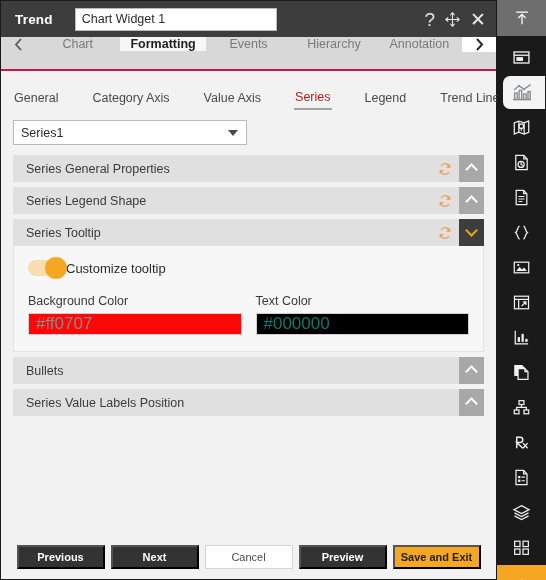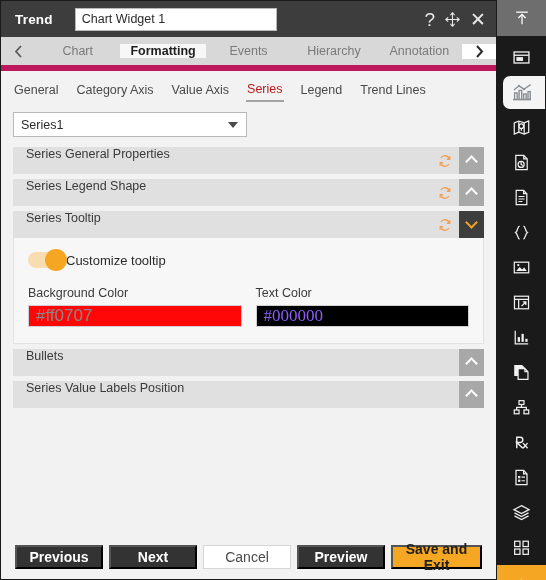--- a/index.html
+++ b/index.html
@@ -33,39 +33,39 @@
     font-size: 12.5px; color: #2b2b2b;
     padding: 0 6px; font-family: "Liberation Sans", sans-serif;
   }
   .tb-icons { margin-left: auto; display: flex; align-items: center; gap: 9px; }
   .tb-icons .ic { color: #e8e8e8; display: flex; align-items: center; justify-content: center; }
   .ic-help { font-size: 19px; line-height: 1; font-weight: normal; }
   .ic-close { font-size: 19px; line-height: 1; }
 
   
   .tabbar {
-    height: 34px; background: #d8d8d8; display: flex; align-items: center; flex: none;
-    border-bottom: 6px solid #be185d;
+    height: 34px; background: #d8d8d8; display: flex; align-items: flex-start; flex: none;
+    border-bottom: 2px solid #be185d;
   }
   .tab-arrow {
     width: 34px; display: flex; align-items: center; justify-content: center;
     color: #555; flex: none;
   }
   .tab-arrow.right { background: #ffffff; }
   .tab {
     flex: 1 1 0; display: flex; align-items: center; justify-content: center;
     font-size: 12.5px; color: #7a7a7a; background: #d8d8d8;
     white-space: nowrap; overflow: hidden;
   }
   .tab.active { background: #f7f7f7; color: #1e1e1e; font-weight: bold; }
 
   
   .subtabs {
     height: 30px; background: #f2f2f2; display: flex; align-items: center;
-    padding-left: 12px; gap: 16px; flex: none; margin-top: 5px;
+    padding-left: 12px; gap: 32px; flex: none; margin-top: 13px;
   }
   .subtab { font-size: 12.5px; color: #4a4a4a; padding: 2px 1px 4px 1px; white-space: nowrap; }
   .subtab.active { color: #b91c1c; border-bottom: 2px solid #a3a3a3; }
 
   
   .select-wrap { padding: 6px 0 10px 12px; flex: none; }
   .series-select {
     position: relative; width: 234px; height: 25px;
     background: #fff; border: 1px solid #b9b9b9;
     display: flex; align-items: center; padding: 8px 7px;
@@ -74,21 +74,21 @@
   .caret-down {
     position: absolute; right: 8px; top: 50%; transform: translateY(-50%);
     width: 0; height: 0; border-left: 5.5px solid transparent;
     border-right: 5.5px solid transparent; border-top: 6.5px solid #4a4a4a;
   }
 
   
   .body { flex: 1 1 auto; padding: 0 12px; overflow: hidden; }
   .acc {
     background: #e0e0e0; height: 27px; margin-bottom: 5px;
-    display: flex; align-items: flex-start; position: relative;
+    display: flex; align-items: center; position: relative;
   }
   .acc-title { font-size: 12.5px; color: #3a3a3a; padding-left: 13px; }
   .acc-tools { margin-left: auto; display: flex; align-items: stretch; height: 100%; }
   .refresh-ic { display: flex; align-items: center; justify-content: center; width: 28px; }
   .acc-btn {
     width: 25px; background: #a8a8a8; display: flex; align-items: center; justify-content: center;
   }
   .acc-btn.open { background: #3d3d3d; }
   .chev { width: 9px; height: 9px; position: relative; }
   .chev::after {
@@ -113,30 +113,30 @@
   .toggle-label { font-size: 13px; color: #2b2b2b; }
 
   .color-row { display: flex; gap: 14px; }
   .color-field { flex: 1 1 0; }
   .color-label { font-size: 12.5px; color: #3a3a3a; margin-bottom: 5px; }
   .color-box {
     height: 22px; border: 1px solid #cfcfcf; display: flex; align-items: center;
     padding-left: 7px; font-size: 17px; font-family: "Liberation Sans", sans-serif;
   }
   .color-box.bg { background: #ff0707; color: #8a8a8a; }
-  .color-box.fg { background: #000000; color: #8b5cf6; font-family: Liberation Serif, serif; }
+  .color-box.fg { background: #000000; color: #0f766e; }
 
   
   .footer {
     flex: none; height: 45px; background: #f2f2f2;
     display: flex; align-items: center; justify-content: center; gap: 6px;
     padding: 0 14px;
   }
   .btn {
-    height: 24px; min-width: 88px; font-size: 14px; font-weight: bold;
+    height: 24px; min-width: 88px; font-size: 11px; font-weight: bold;
     display: flex; align-items: center; justify-content: center;
     font-family: "Liberation Sans", sans-serif;
   }
   .btn.dark { background: #333333; color: #ffffff; }
   .btn.light { background: #ffffff; color: #4a4a4a; font-weight: normal; border: 1px solid #d6d6d6; }
   .btn.accent { background: #f5a623; color: #1f1f1f; }
 
   
   .rail {
     position: absolute; right: 0; top: 0; width: 49px; height: 580px;

